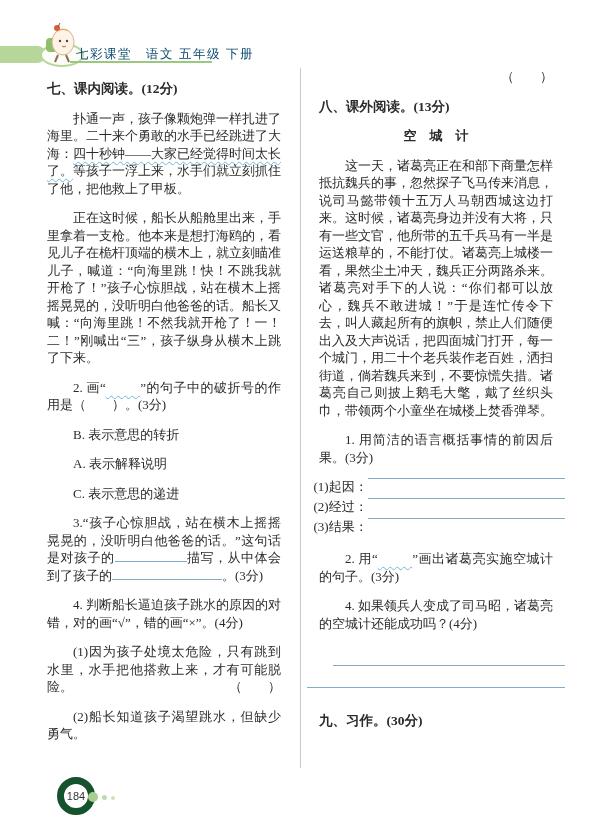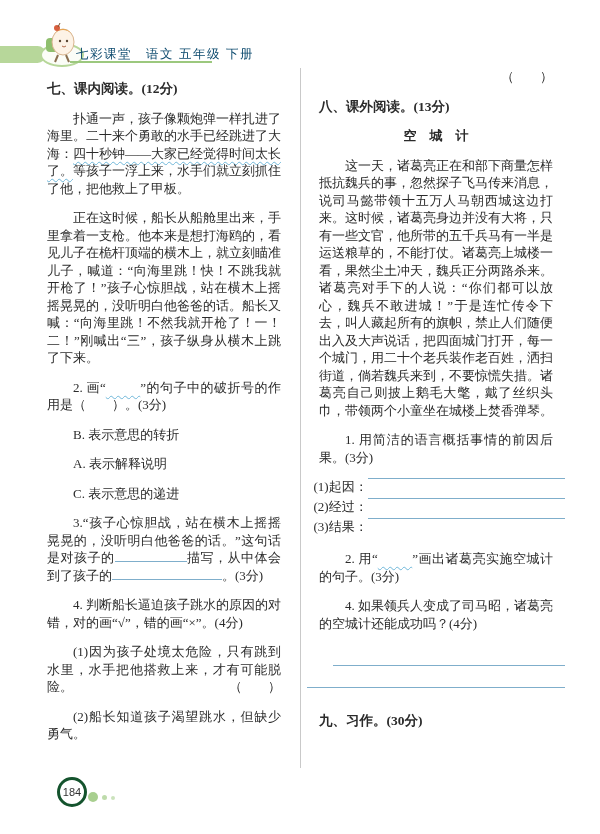--- a/index.html
+++ b/index.html
@@ -61,21 +61,21 @@
   .bracket-line{text-align:right;text-indent:0 !important;}
   .fill-row{display:flex;align-items:flex-start;height:20px;padding-left:0.5em;}
   .fill-label{white-space:nowrap;}
   .fill-line{flex:1;border-bottom:1px solid #7faecb;margin-bottom:3px;}
   .answer-line{border-bottom:1px solid #7faecb;height:21px;}
   .answer-line.first{margin-left:2em;margin-top:2px;}
   .gap-md{height:12px;}
   
   .page-badge{
     position:absolute;left:57px;top:777px;width:24px;height:24px;
-    border:3px solid #14532d;border-radius:50%;
+    border:7px solid #14532d;border-radius:50%;
     display:flex;align-items:center;justify-content:center;
     font-family:"Liberation Sans","DejaVu Sans",sans-serif;
     font-size:11px;color:#333;background:#fff;
   }
   .dot{position:absolute;border-radius:50%;background:#a8cf8f;}
   .dot1{left:88px;top:792px;width:10px;height:10px;}
   .dot2{left:102px;top:795px;width:5px;height:5px;opacity:.75;}
   .dot3{left:111px;top:796px;width:4px;height:4px;opacity:.6;}
 </style>
 </head>

